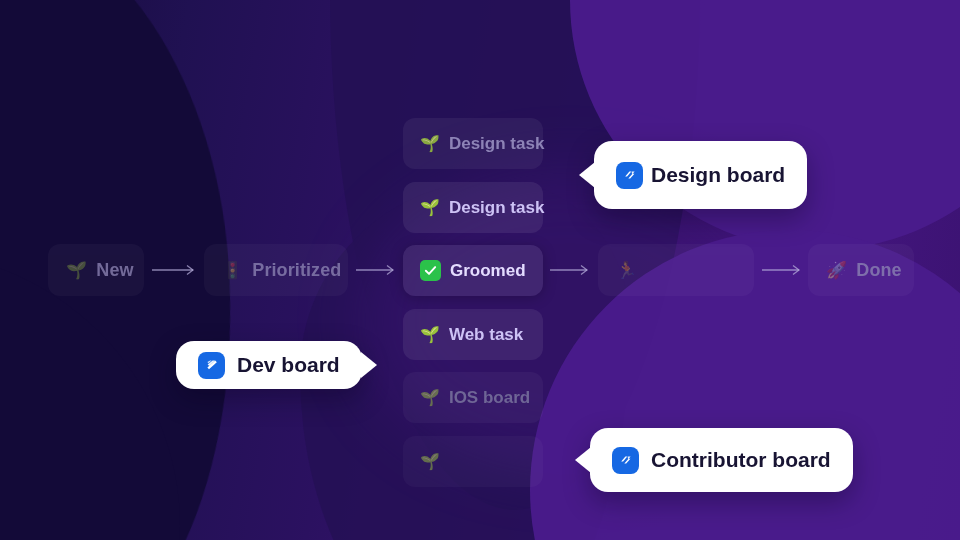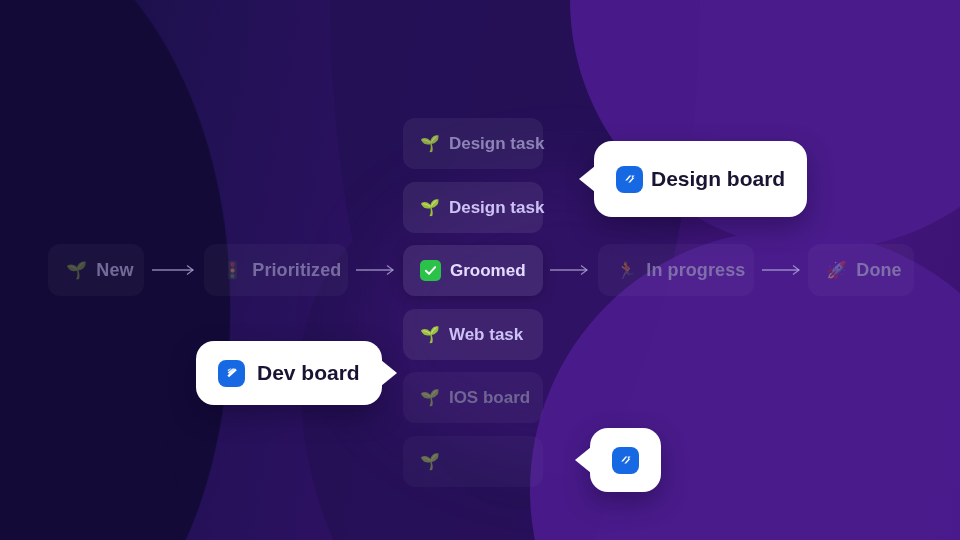--- a/index.html
+++ b/index.html
@@ -134,21 +134,20 @@
     <span>New</span>
   </div>
 
   <div class="pill faded" style="left:204px;top:244px;width:144px;">
     <span class="ic">🚦</span>
     <span>Prioritized</span>
   </div>
 
   <div class="pill faded" style="left:598px;top:244px;width:156px;">
     <span class="ic">🏃</span>
-    <span>In progress</span>
   </div>
 
   <div class="pill faded" style="left:808px;top:244px;width:106px;">
     <span class="ic">🚀</span>
     <span>Done</span>
   </div>
 
   <svg class="arrow" style="left:152px;top:263px;width:48px;" viewBox="0 0 48 14">
     <path d="M0 7 H41" stroke="#b9b0dd" stroke-width="1.3" fill="none" opacity=".72"></path>
     <path d="M35 2.5 L41 7 L35 11.5" stroke="#b9b0dd" stroke-width="1.3" fill="none" opacity=".72"></path>
@@ -192,48 +191,49 @@
 
   <div class="card dimmer" style="top:372px;">
     <span class="ic">🌱</span>
     <span>IOS board</span>
   </div>
 
   <div class="card dimmest" style="top:436px;">
     <span class="ic">🌱</span>
   </div>
 
-  <div class="bubble" style="left:594px;top:141px;height:76px;gap:8px;">
+  <div class="bubble" style="left:594px;top:141px;height:68px;gap:8px;">
     <span class="tail tail-left"></span>
     <span class="appicon">
       <svg width="16" height="16" viewBox="0 0 16 16">
         <path d="M3.2 9.4 L7.4 4.6 L9.3 4.6 L5.1 9.4 Z" fill="#fff"></path>
         <path d="M6.3 11.6 L10.5 6.8 L12.4 6.8 L8.2 11.6 Z" fill="#fff"></path>
         <path d="M9.6 4.6 L12.6 4.6 L10.1 7.5 Z" fill="#fff" opacity=".9"></path>
       </svg>
     </span>
     <span>Design board</span>
   </div>
 
-  <div class="bubble" style="left:196px;top:341px;height:64px;">
+  <div class="bubble" style="left:176px;top:341px;height:48px;">
     <span class="tail tail-right"></span>
     <span class="appicon">
       <svg width="16" height="16" viewBox="0 0 16 16">
         <path d="M3.4 10.6 L11.2 3.6 L12.8 5.3 L5.0 12.3 Z" fill="#fff"></path>
         <path d="M3.6 7.6 L8.6 3.6 L11.0 3.6 L5.4 9.0 Z" fill="#fff" opacity=".92"></path>
         <path d="M3.4 5.0 L6.2 3.6 L7.6 3.6 L4.4 6.2 Z" fill="#fff" opacity=".8"></path>
       </svg>
     </span>
     <span>Dev board</span>
   </div>
 
   <div class="bubble" style="left:590px;top:428px;height:64px;">
     <span class="tail tail-left"></span>
     <span class="appicon">
       <svg width="16" height="16" viewBox="0 0 16 16">
         <path d="M3.2 9.4 L7.4 4.6 L9.3 4.6 L5.1 9.4 Z" fill="#fff"></path>
         <path d="M6.3 11.6 L10.5 6.8 L12.4 6.8 L8.2 11.6 Z" fill="#fff"></path>
         <path d="M9.6 4.6 L12.6 4.6 L10.1 7.5 Z" fill="#fff" opacity=".9"></path>
       </svg>
     </span>
+    <span>Contributor board</span>
   </div>
 
 </div>
 
 </body></html>

